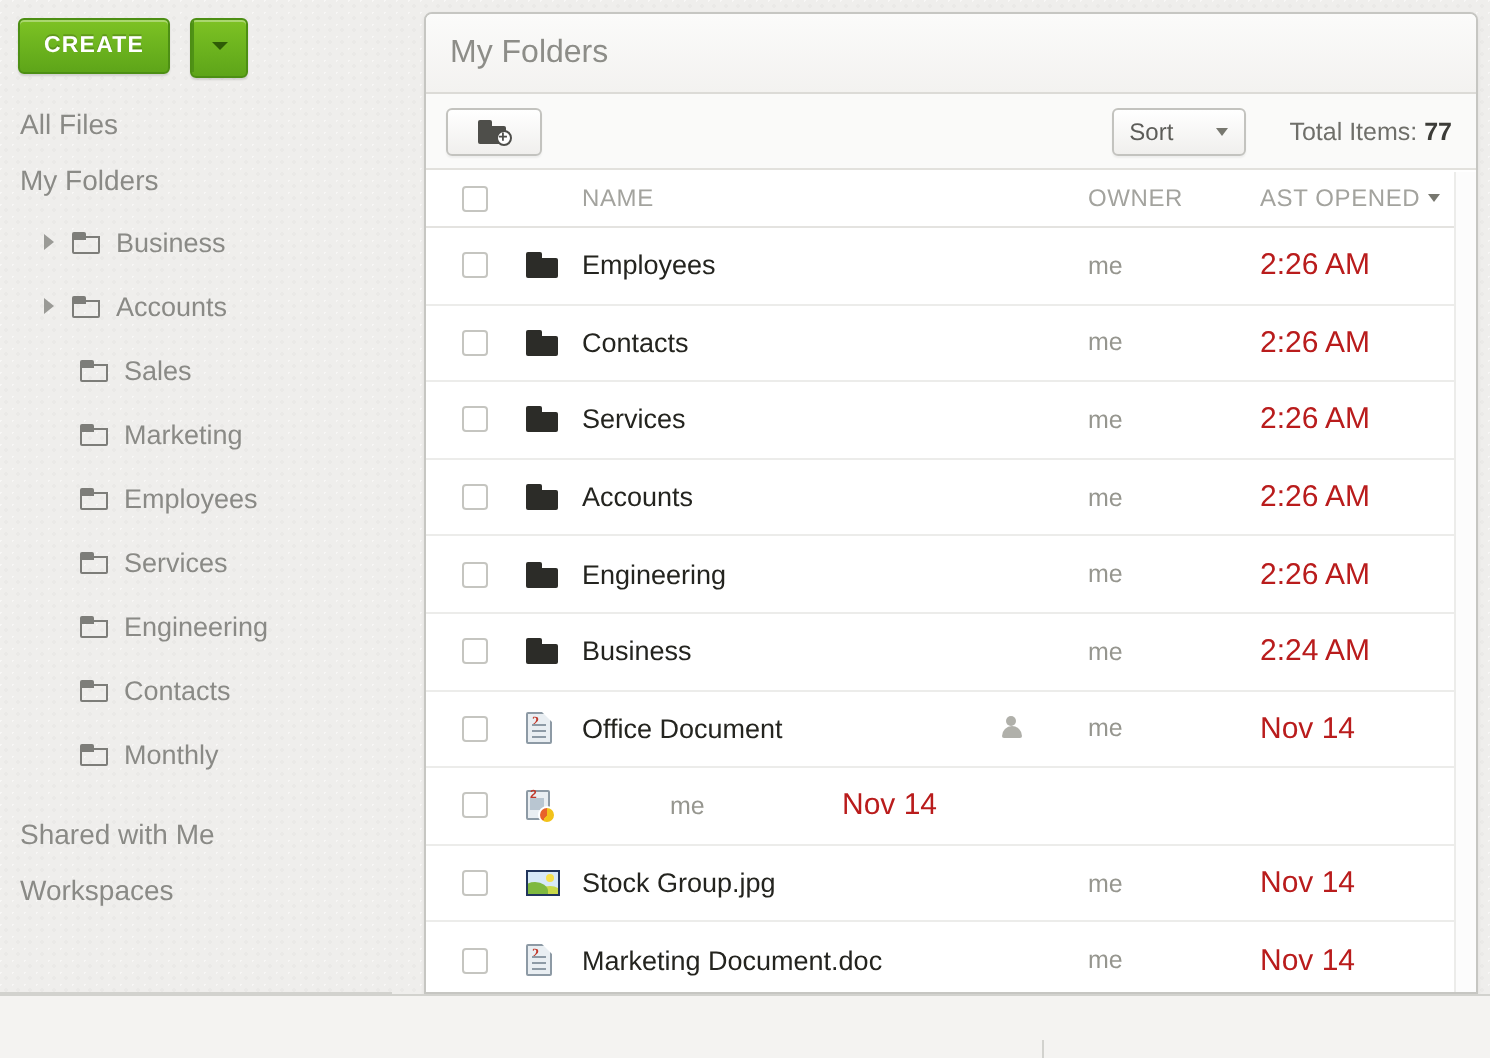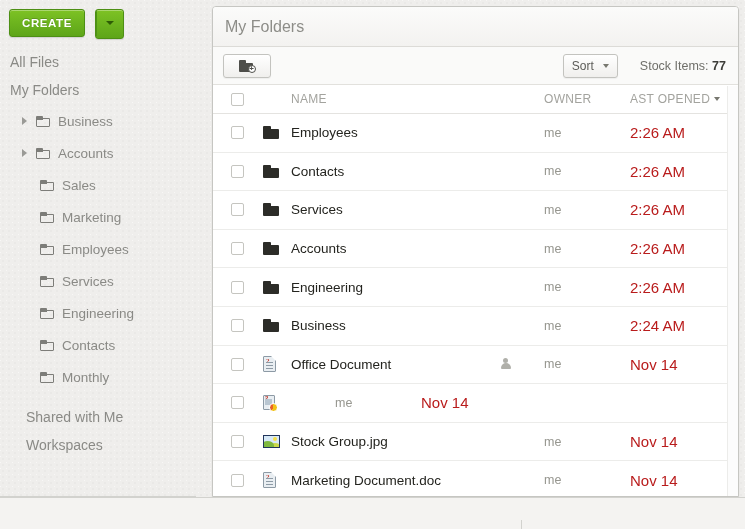--- a/index.html
+++ b/index.html
@@ -159,21 +159,21 @@
   .folder-sm:after {
     content: "";
     position: absolute;
     left: 0; top: 0;
     width: 7px; height: 4px;
     background: #7d7d79;
     border-radius: 1px 1px 0 0;
   }
   .tree-label { white-space: nowrap; }
 
-  .sb-bottom-links { margin-top: 10px; margin-left: 16px; }
+  .sb-bottom-links { margin-top: 10px; }
 
   
   #sidebar-toolbar {
     position: absolute;
     left: 0; top: 496px;
     width: 196px;
     height: 33px;
     box-sizing: border-box;
     border-top: 1px solid #d2d2ce;
     border-right: 1px solid #d2d2ce;
@@ -275,21 +275,21 @@
     display: flex;
     align-items: center;
     justify-content: center;
     font-size: 8px;
     line-height: 6px;
     color: #4e4e4a;
     font-weight: bold;
   }
 
   .tb-spacer { flex: 1 1 auto; }
-  #sort-button { padding: 0 8px; gap: 9px; }
+  #sort-button { padding: 0 8px; gap: 21px; }
   .caret-sm {
     width: 0; height: 0;
     border-left: 3.5px solid transparent;
     border-right: 3.5px solid transparent;
     border-top: 4px solid #77776f;
   }
   #total-items {
     margin-left: 22px;
     color: #6f6f6a;
     font-size: 12.5px;
@@ -639,21 +639,21 @@
       </div>
 
       <div class="tb-spacer"></div>
 
       <div class="tbtn" id="sort-button">
         <span>Sort</span>
         <span class="caret-sm"></span>
       </div>
 
       <div id="total-items">
-        <span>Stock Items:</span>
+        <span>Total Items:</span>
         <b>77</b>
       </div>
     </div>
 
     <div id="file-table">
 
       <div class="row" id="table-header-row">
         <span class="c-check">
           <span class="cbox"></span>
         </span>

